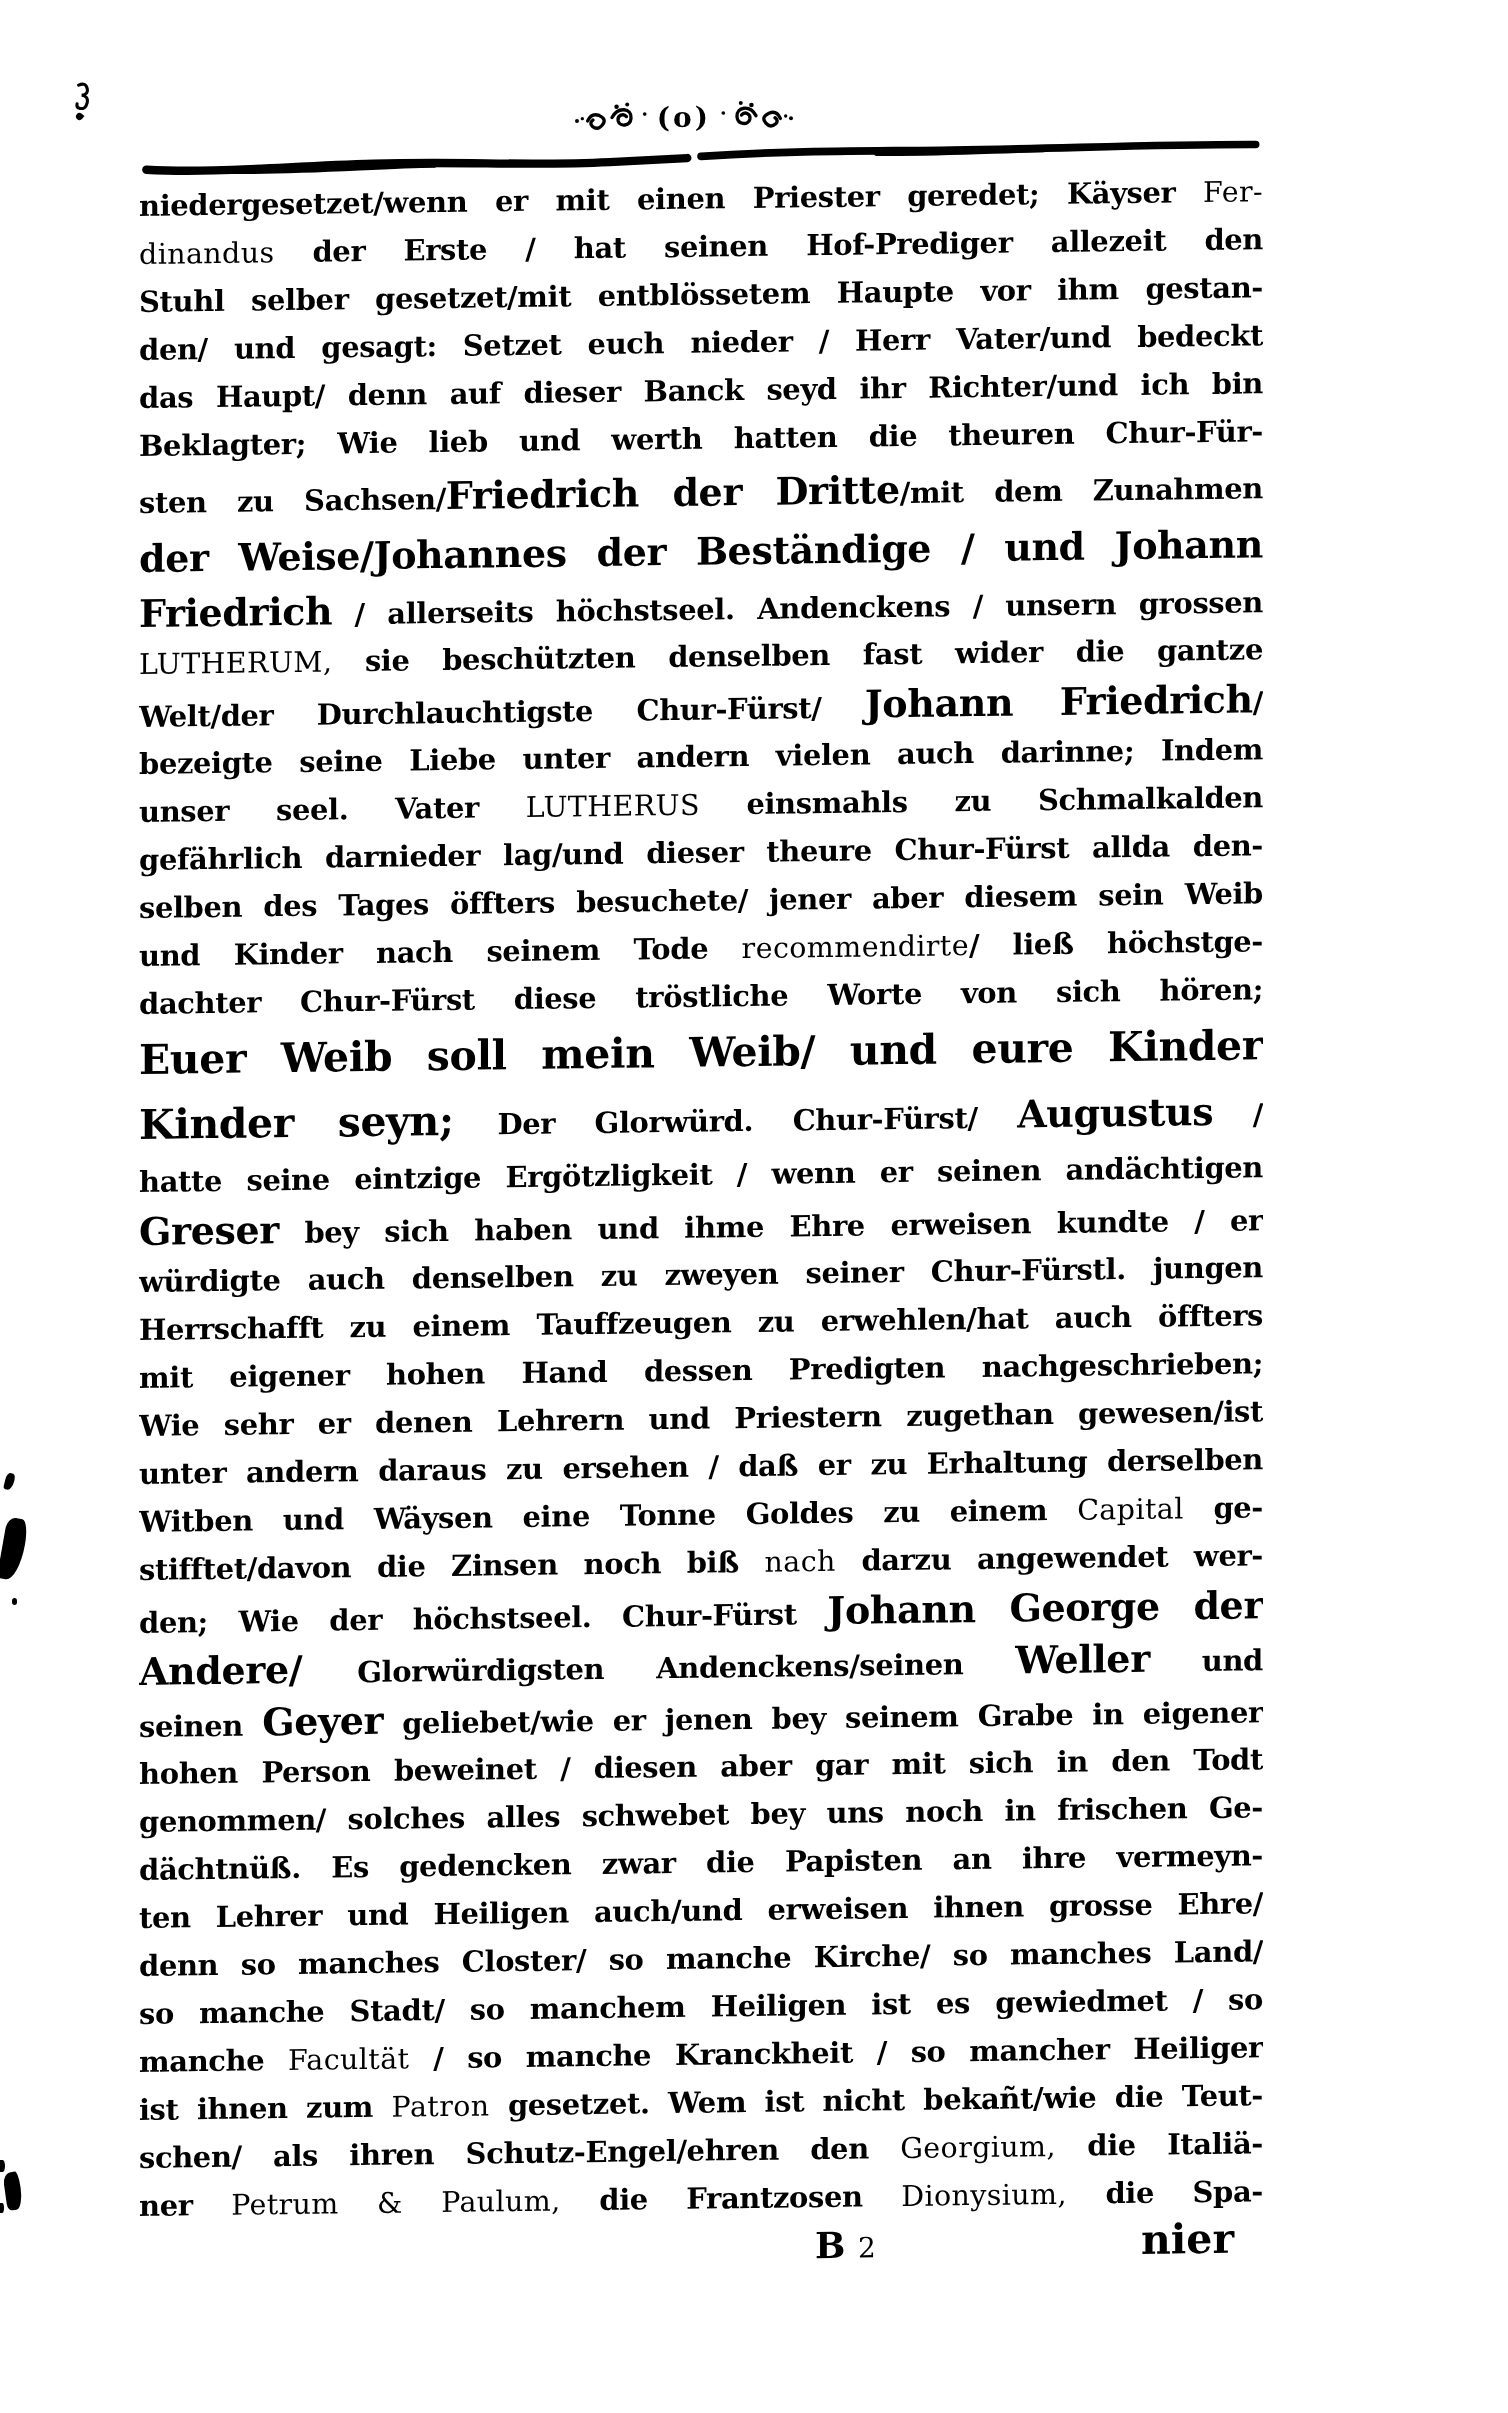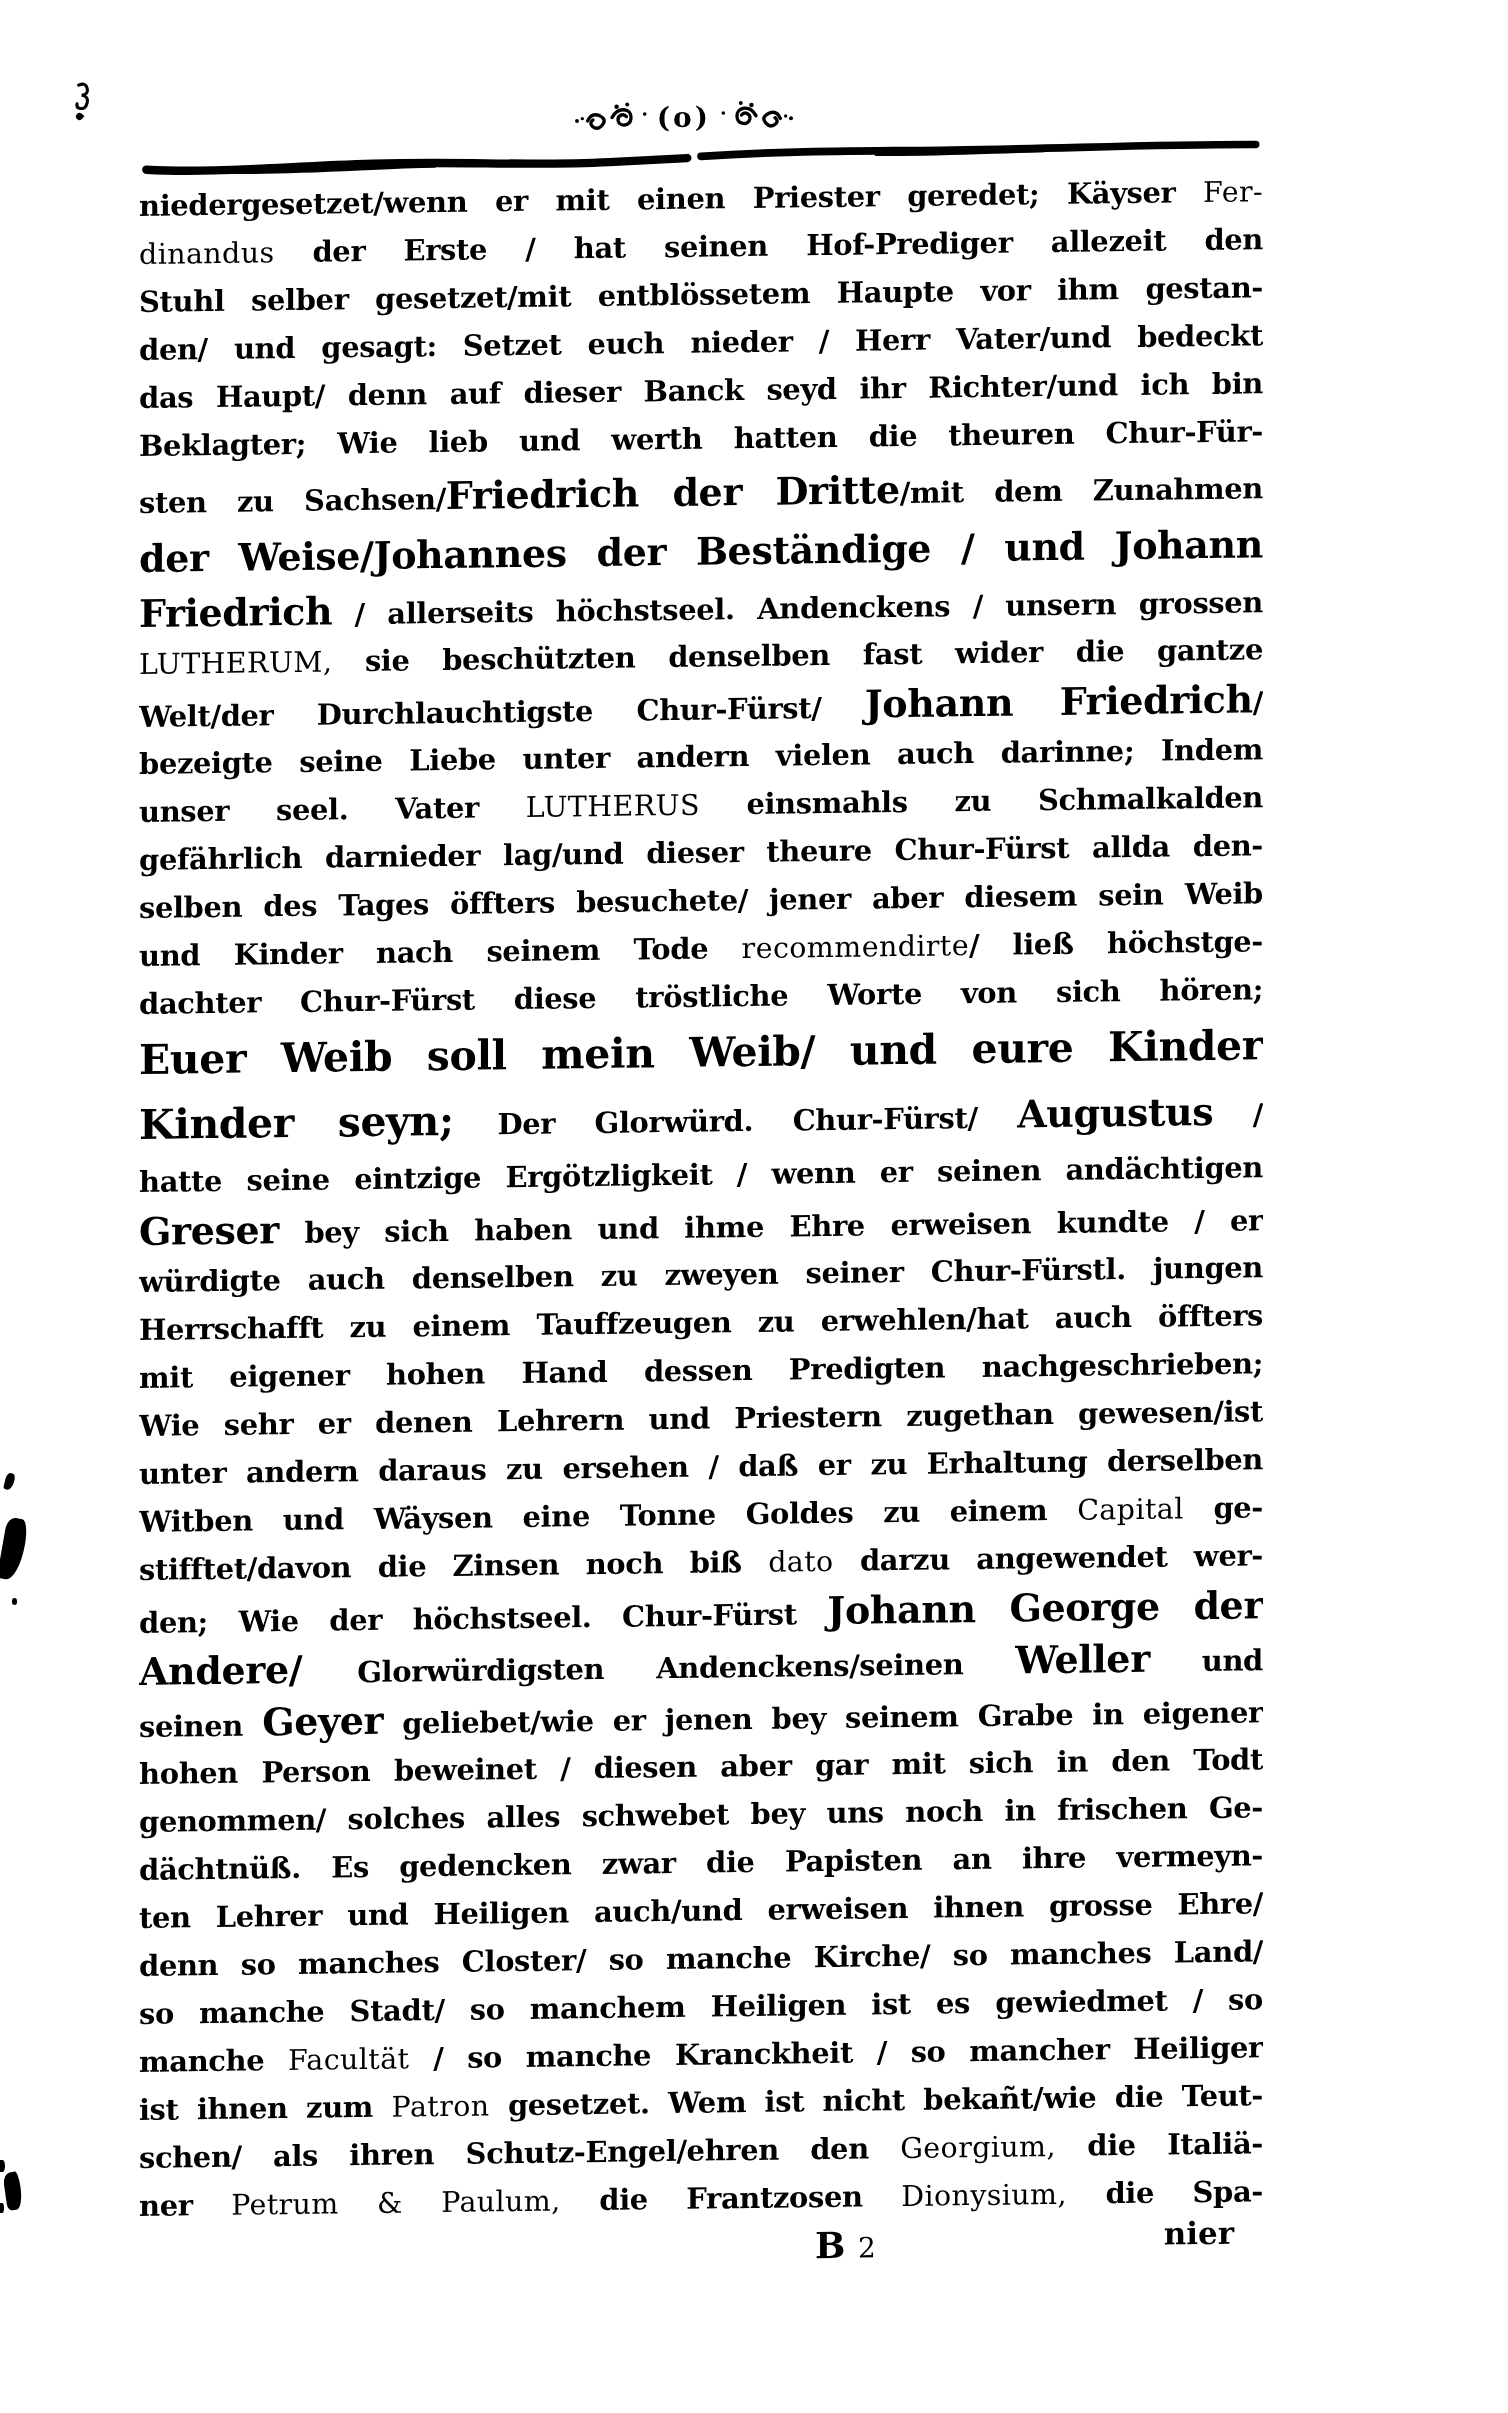--- a/index.html
+++ b/index.html
@@ -53,21 +53,21 @@
   .signature-row{
     position:relative;height:60px;margin-top:3.1px;
   }
   .gathering{
     position:absolute;left:676px;top:0;
     font-weight:700;font-size:36px;
   }
   .gathering .num{font-weight:400;font-size:28px;}
   .catchword{
     position:absolute;right:29px;top:-4.6px;
-    font-weight:700;font-size:31px;text-align:right;
+    font-weight:700;font-size:41px;text-align:right;
   }
   
   .ink{position:absolute;background:#000;}
   .m-squiggle{left:74px;top:82px;width:17px;height:28px;background:none;}
   .m-tick{left:76px;top:113px;width:7px;height:7px;border-radius:50% 0 50% 50%;transform:rotate(40deg);}
   .m-comma{left:5.4px;top:1473px;width:9.2px;height:17px;border-radius:60% 40% 70% 30%/50% 50% 80% 20%;transform:rotate(14deg);}
   .m-drop{left:2.3px;top:1518px;width:21.5px;height:62px;border-radius:55% 45% 85% 15%/30% 55% 85% 15%;transform:rotate(10deg);}
   .m-dot{left:11.5px;top:1598px;width:5.4px;height:7px;border-radius:50%;}
   .m-crescent{left:4.6px;top:2172px;width:16px;height:38px;border-radius:70% 30% 60% 40%/40% 60% 75% 25%;transform:rotate(-8deg);}
   .m-edge1{left:0;top:2160px;width:4.6px;height:12.3px;border-radius:0 60% 60% 0;}
@@ -143,21 +143,21 @@
         <div class="row s-xl"><span class="seg x">Euer Weib soll mein Weib/ und eure Kinder meine</span></div>
         <div class="row s-xl"><span class="seg x">Kinder seyn; </span><span class="seg f">Der Glorwürd. Chur-Fürst/ </span><span class="seg l">Augustus</span><span class="seg f"> /</span></div>
         <div class="row s-n"><span class="seg f">hatte seine eintzige Ergötzligkeit / wenn er seinen andächtigen</span></div>
         <div class="row s-md"><span class="seg l">Greser</span><span class="seg f"> bey sich haben und ihme Ehre erweisen kundte / er</span></div>
         <div class="row s-n"><span class="seg f">würdigte auch denselben zu zweyen seiner Chur-Fürstl. jungen</span></div>
         <div class="row s-n"><span class="seg f">Herrschafft zu einem Tauffzeugen zu erwehlen/hat auch öffters</span></div>
         <div class="row s-n"><span class="seg f">mit eigener hohen Hand dessen Predigten nachgeschrieben;</span></div>
         <div class="row s-n"><span class="seg f">Wie sehr er denen Lehrern und Priestern zugethan gewesen/ist</span></div>
         <div class="row s-n"><span class="seg f">unter andern daraus zu ersehen / daß er zu Erhaltung derselben</span></div>
         <div class="row s-n"><span class="seg f">Witben und Wäysen eine Tonne Goldes zu einem </span><span class="seg a">Capital</span><span class="seg f"> ge-</span></div>
-        <div class="row s-n"><span class="seg f">stifftet/davon die Zinsen noch biß </span><span class="seg a">dato</span><span class="seg f"> darzu angewendet wer-</span></div>
+        <div class="row s-n"><span class="seg f">stifftet/davon die Zinsen noch biß </span><span class="seg a">nach</span><span class="seg f"> darzu angewendet wer-</span></div>
         <div class="row s-md"><span class="seg f">den; Wie der höchstseel. Chur-Fürst </span><span class="seg l">Johann George der</span></div>
         <div class="row s-md"><span class="seg l">Andere/ </span><span class="seg f">Glorwürdigsten Andenckens/seinen </span><span class="seg l">Weller</span><span class="seg f"> und</span></div>
         <div class="row s-md"><span class="seg f">seinen </span><span class="seg l">Geyer</span><span class="seg f"> geliebet/wie er jenen bey seinem Grabe in eigener</span></div>
         <div class="row s-n"><span class="seg f">hohen Person beweinet / diesen aber gar mit sich in den Todt</span></div>
         <div class="row s-n"><span class="seg f">genommen/ solches alles schwebet bey uns noch in frischen Ge-</span></div>
         <div class="row s-n"><span class="seg f">dächtnüß.  Es gedencken zwar die Papisten an ihre vermeyn-</span></div>
         <div class="row s-n"><span class="seg f">ten Lehrer und Heiligen auch/und erweisen ihnen grosse Ehre/</span></div>
         <div class="row s-n"><span class="seg f">denn so manches Closter/ so manche Kirche/ so manches Land/</span></div>
         <div class="row s-n"><span class="seg f">so manche Stadt/ so manchem Heiligen ist es gewiedmet / so</span></div>
         <div class="row s-n"><span class="seg f">manche </span><span class="seg a">Facultät</span><span class="seg f"> / so manche Kranckheit / so mancher Heiliger</span></div>

